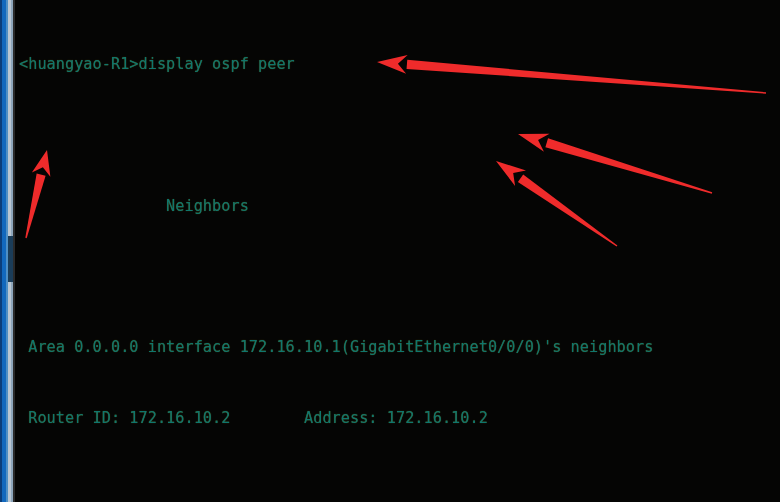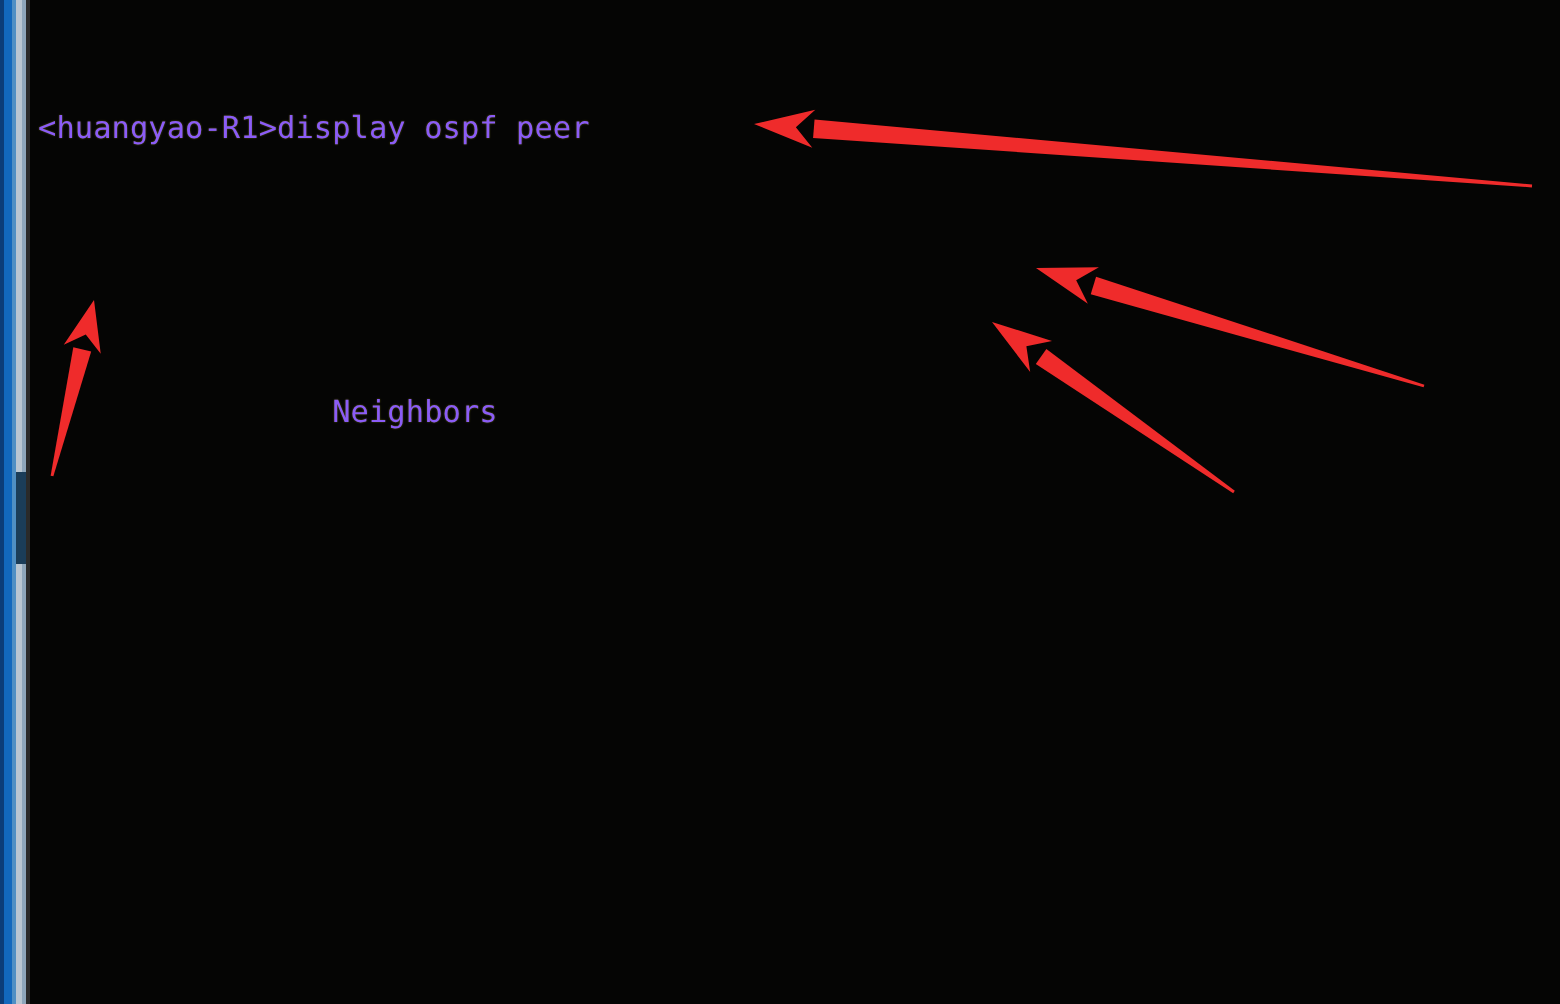--- a/index.html
+++ b/index.html
@@ -39,21 +39,21 @@
     width: 5px; height: 46px;
     background: #1b3d59;
   }
 
   
   #terminal {
     position: absolute;
     left: 15px; top: 0;
     width: 765px; height: 502px;
     background: #050504;
-    color: #8b5cf6;
+    color: #0f766e;
     font-size: 15.2px;
     line-height: 23.6px;
     letter-spacing: 0.05px;
     white-space: pre;
     padding-top: 6px;
     box-sizing: border-box;
   }
   #terminal .line {
     height: 23.6px;
     padding-left: 4px;
@@ -82,20 +82,22 @@
     <div class="band b5"></div>
     <div class="band b6"></div>
     <div class="thumb"></div>
   </div>
 
   <div id="terminal">
     <div class="line">&lt;huangyao-R1&gt;display ospf peer</div>
     <div class="line blank"></div>
     <div class="line">                Neighbors</div>
     <div class="line blank"></div>
+    <div class="line"> Area 0.0.0.0 interface 172.16.10.1(GigabitEthernet0/0/0)'s neighbors</div>
+    <div class="line"> Router ID: 172.16.10.2        Address: 172.16.10.2</div>
     
     
     
     
     
     
     
     
     
     

